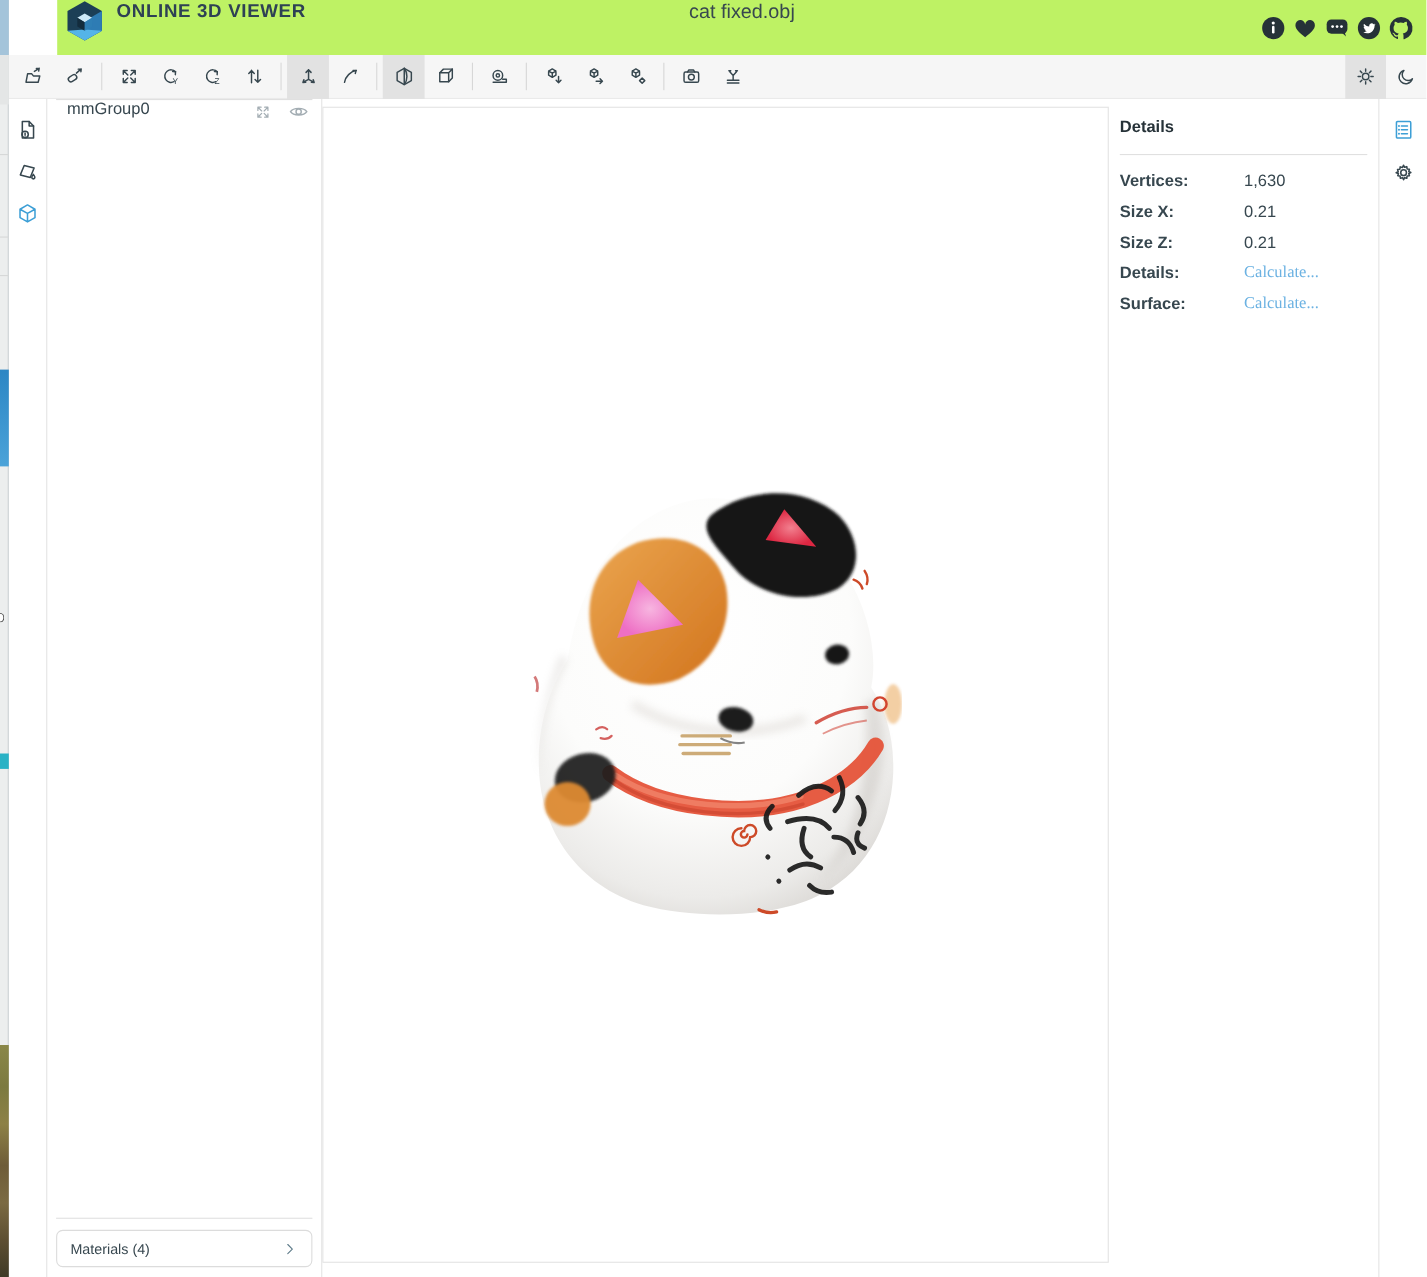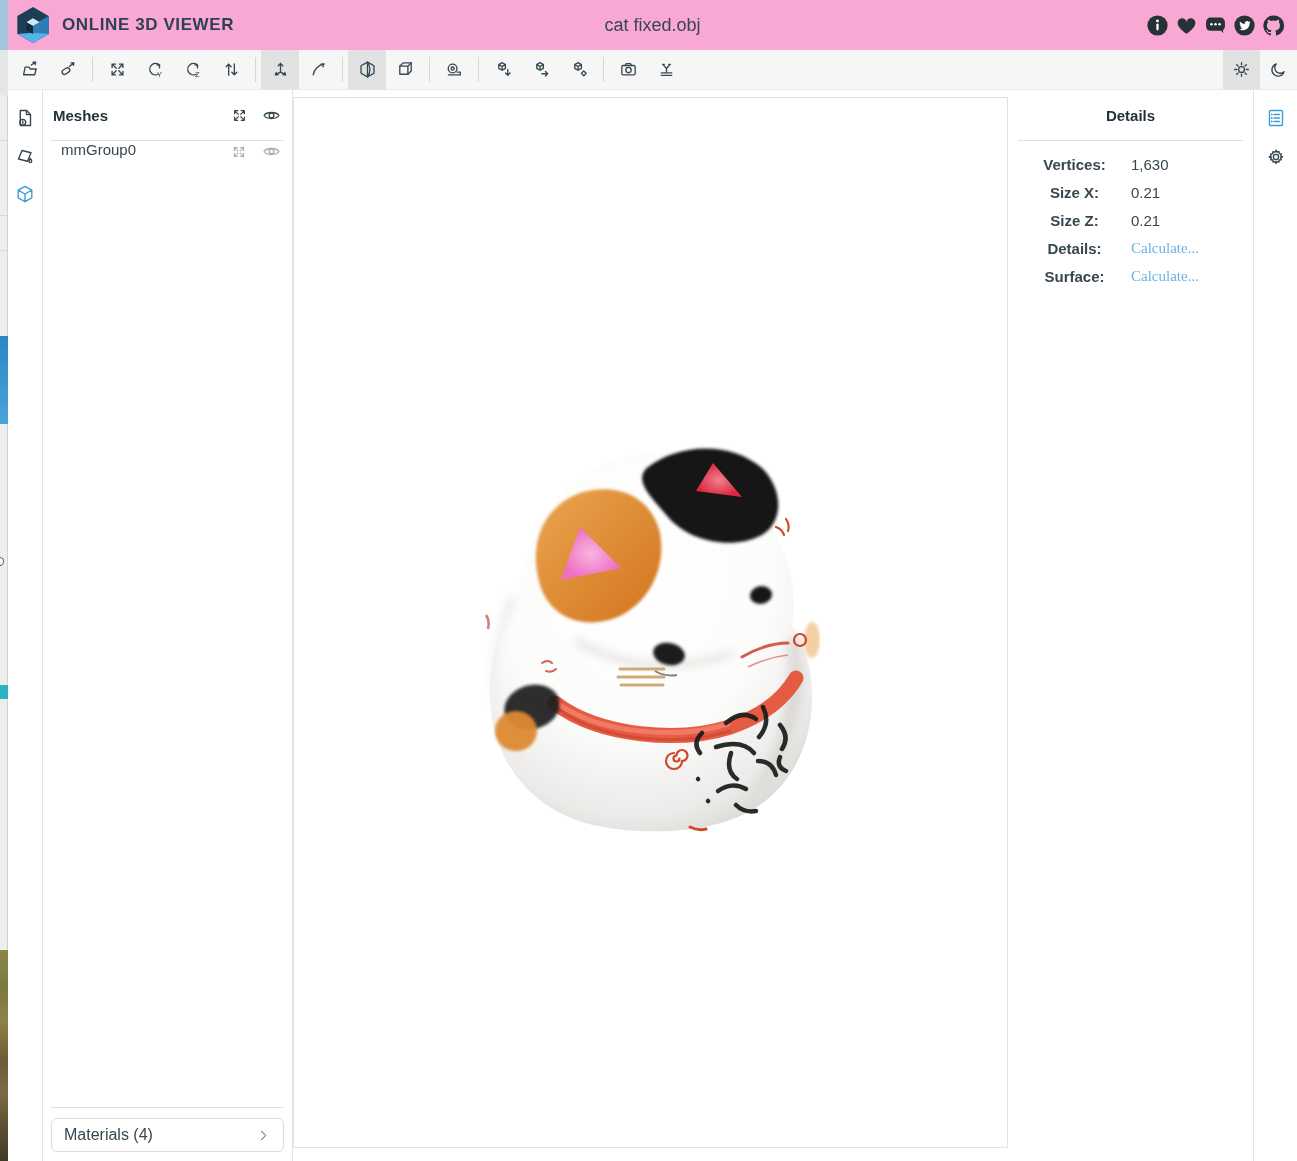--- a/index.html
+++ b/index.html
@@ -14,21 +14,21 @@
   .seg-b { top:50px; height:45px; background:#e4e6e6; }
   .hl { position:absolute; left:0; width:8px; height:1px; background:#d6d8d8; }
   .seg-blue { top:336px; height:88px; background:linear-gradient(180deg,#2c86c4,#4ba3d9); }
   .seg-teal { top:685px; height:14px; background:#2ab2c5; }
   .seg-photo { top:950px; height:211px; background:linear-gradient(180deg,#8a8748 0%,#7c7a40 18%,#8d8146 34%,#6e5c38 52%,#7b6a42 68%,#5d4f32 84%,#3f3a26 100%); }
   .strip-glyph { position:absolute; left:-1px; top:557px; width:5px; height:9px; border:1.5px solid #555; border-left:none; border-radius:0 5px 5px 0; background:#fff; }
 
   
   .app { position:absolute; left:8px; top:0; width:1289px; height:1161px; display:flex; flex-direction:column; }
 
-  header { height:50px; display:flex; align-items:center; padding:0 6px; background:#f9a8d4; position:relative; flex:0 0 auto; }
+  header { height:50px; display:flex; padding:0 6px; background:#bef264; position:relative; flex:0 0 auto;margin-left:44px; }
   .logo { width:38px; height:38px; display:flex; align-items:center; }
   .app-title { margin-left:10px; font-size:17px; font-weight:700; letter-spacing:.6px; color:#2e4154; white-space:nowrap; }
   .file-name { position:absolute; left:50%; transform:translateX(-50%); font-size:18px; color:#37474f; }
   .social { margin-left:auto; display:flex; align-items:center; gap:1px; padding-right:4px; }
   .social .sbtn { width:28px; height:28px; display:flex; align-items:center; justify-content:center; cursor:pointer; }
 
   .toolbar { height:40px; background:#f6f6f6; border-bottom:1px solid #eaeaea; display:flex; align-items:center; padding-left:3px; flex:0 0 auto; }
   .tbtn { width:38px; height:40px; display:flex; align-items:center; justify-content:center; cursor:pointer; }
   .tbtn.active { background:#e2e2e2; }
   .tsep { width:1px; height:25px; background:#d7d7d7; margin:0 5px; }
@@ -42,26 +42,26 @@
   .ibtn { width:22px; height:21px; display:flex; align-items:center; justify-content:center; cursor:pointer; }
 
   .meshes-panel { width:250px; border-right:1px solid #e4e4e4; display:flex; flex-direction:column; flex:0 0 auto; }
   .panel-header { height:50px; display:flex; align-items:center; padding:0 10px; gap:10px; }
   .panel-title { flex:1; font-size:15px; font-weight:700; color:#263238; }
   .divider { border-bottom:1px solid #e0e0e0; margin:0 8px; }
   .mesh-item { height:42px; display:flex; align-items:flex-start; padding:0 10px 0 18px; gap:10px; cursor:pointer; }
   .mesh-label { flex:1; font-size:15px; color:#37474f; }
   .spacer { flex:1; }
   .materials-btn { margin:10px 8px 9px; height:34px; border:1px solid #dcdcdc; border-radius:6px; display:flex; align-items:center; padding:0 12px; cursor:pointer; background:#fff; }
-  .materials-label { flex:1; font-size:16px; color:#37474f; text-align:left; }
+  .materials-label { flex:1; font-size:13px; color:#37474f; text-align:left; }
 
   .viewport { flex:1; margin:7px 0 13px; border:1px solid #e3e3e3; background:#fff; position:relative; min-width:0; }
   .cat-svg { position:absolute; left:186px; top:337px; }
 
-  .details-panel { width:245px; padding:0 10px; flex:0 0 auto;text-align:center; }
+  .details-panel { width:245px; padding:0 10px; flex:0 0 auto; }
   .details-panel .divider { margin:0; }
   .drows { margin-top:9px; }
   .drow { height:28px; display:flex; align-items:center; font-size:15px; }
   .dlabel { width:113px; color:#37474f;font-weight:bold; }
   .dvalue { color:#37474f; }
   .dvalue.link { color:#6cb2e2; cursor:pointer;font-family:Liberation Serif, serif; }
 
   .ic { stroke:#37474f; fill:none; stroke-width:1.4; stroke-linecap:round; stroke-linejoin:round; }
   .ic-gray { stroke:#a3adb3; }
   .ic-blue { stroke:#3d9fd6; }
@@ -269,34 +269,20 @@
             </svg>
         </div>
         <div class="ibtn">
           <svg class="ic ic-blue" width="20" height="20" viewBox="0 0 20 20">
               <path d="M10 2.3 L16.8 6.2 V13.8 L10 17.7 L3.2 13.8 V6.2 Z M3.2 6.2 L10 10 L16.8 6.2 M10 10 V17.7"></path>
             </svg>
         </div>
       </nav>
 
       <aside class="meshes-panel">
-        <div class="panel-header">
-          <div class="panel-title">Meshes</div>
-          <div class="ibtn">
-            <svg class="ic" width="17" height="17" viewBox="0 0 20 20">
-                <path d="M8 4.3 H4.3 V8 M4.3 4.3 L8.6 8.6 M12 4.3 h3.7 V8 M15.7 4.3 L11.4 8.6 M8 15.7 H4.3 V12 M4.3 15.7 L8.6 11.4 M12 15.7 h3.7 v-3.7 M15.7 15.7 L11.4 11.4"></path>
-              </svg>
-          </div>
-          <div class="ibtn">
-            <svg class="ic" width="19" height="19" viewBox="0 0 20 20">
-                <path d="M2.2 10 C4.8 5.8 15.2 5.8 17.8 10 C15.2 14.2 4.8 14.2 2.2 10 Z"></path>
-                <circle cx="10" cy="10" r="2.5"></circle>
-              </svg>
-          </div>
-        </div>
         <div class="divider"></div>
         <div class="mesh-item">
           <div class="mesh-label">mmGroup0</div>
           <div class="ibtn">
             <svg class="ic ic-gray" width="16" height="16" viewBox="0 0 20 20">
                 <path d="M8 4.3 H4.3 V8 M4.3 4.3 L8.6 8.6 M12 4.3 h3.7 V8 M15.7 4.3 L11.4 8.6 M8 15.7 H4.3 V12 M4.3 15.7 L8.6 11.4 M12 15.7 h3.7 v-3.7 M15.7 15.7 L11.4 11.4"></path>
               </svg>
           </div>
           <div class="ibtn">
             <svg class="ic ic-gray" width="19" height="19" viewBox="0 0 20 20">

